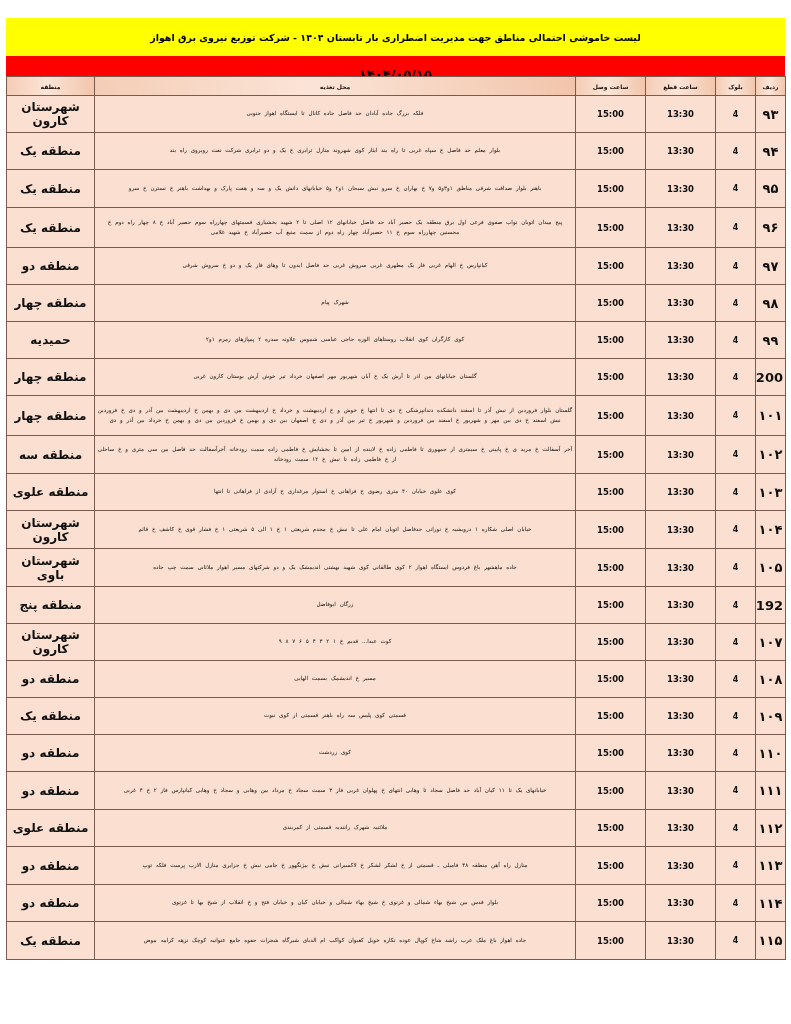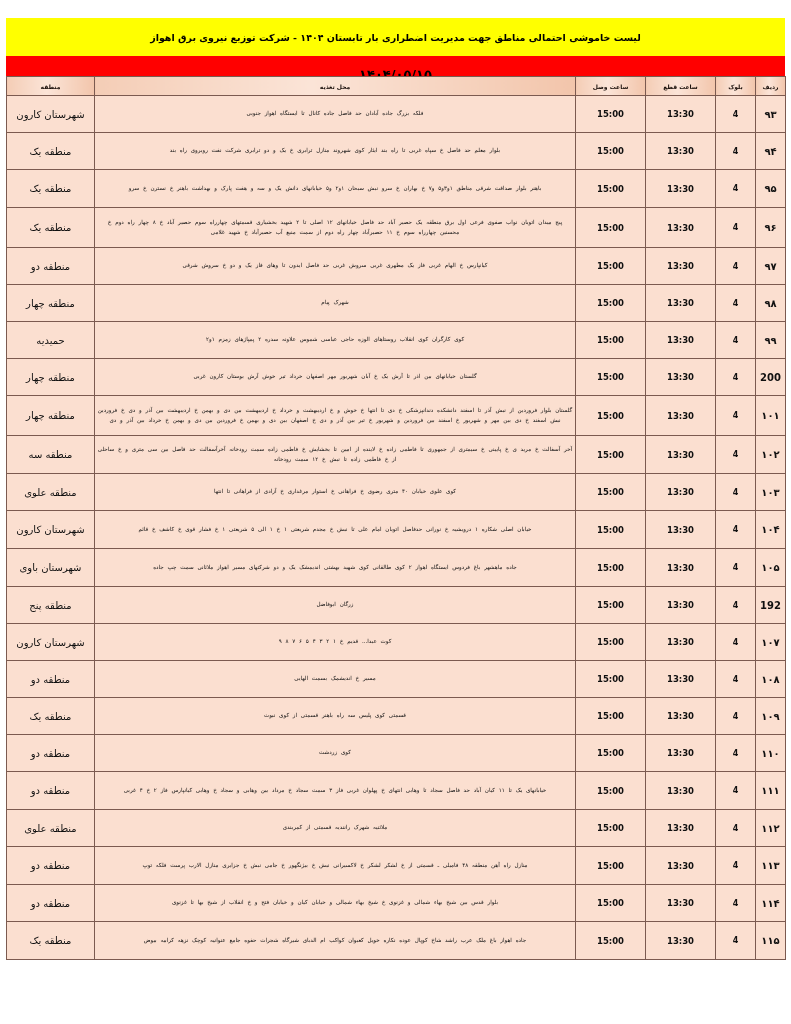--- a/index.html
+++ b/index.html
@@ -90,21 +90,21 @@
   }
   
   col.c-radif    { width: 30px; }
   col.c-block    { width: 40px; }
   col.c-off      { width: 70px; }
   col.c-on       { width: 70px; }
   col.c-place    { width: 481px; }
   col.c-region   { width: 88px; }
 
   td.radif {
-    font-size: 10px;
+    font-size: 13px;
     font-weight: bold;
   }
   td.block {
     font-size: 8px;
     font-weight: bold;
   }
   td.time {
     font-size: 8.5px;
     font-weight: bold;
     font-family: "DejaVu Sans", "Liberation Sans", sans-serif;
@@ -112,22 +112,22 @@
   }
   td.place {
     font-size: 5.6px;
     line-height: 1.75;
     text-align: center;
     padding: 3px 6px;
     word-spacing: 2px;
     color: #0a0a0a;
   }
   td.region {
-    font-size: 10px;
-    font-weight: normal;
+    font-size: 12px;
+    font-weight: bold;
     color: #0a0a0a;
   }
   tr.r-tall td { height: 38px; }
   tr.r-norm td { height: 37px; }
   tr.r-xtall td { height: 40px; }
 </style>
 </head>
 <body>
 
 <div class="sheet">

